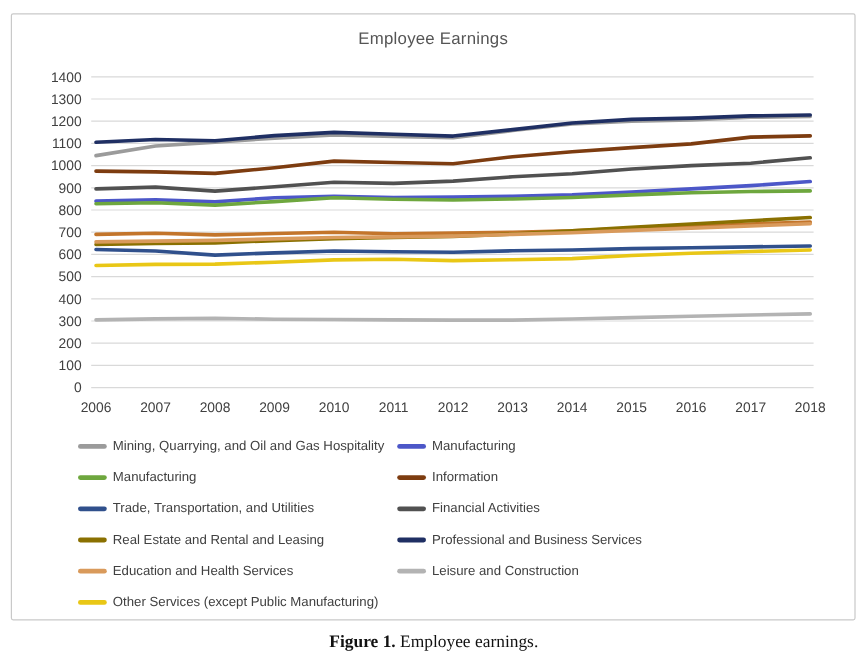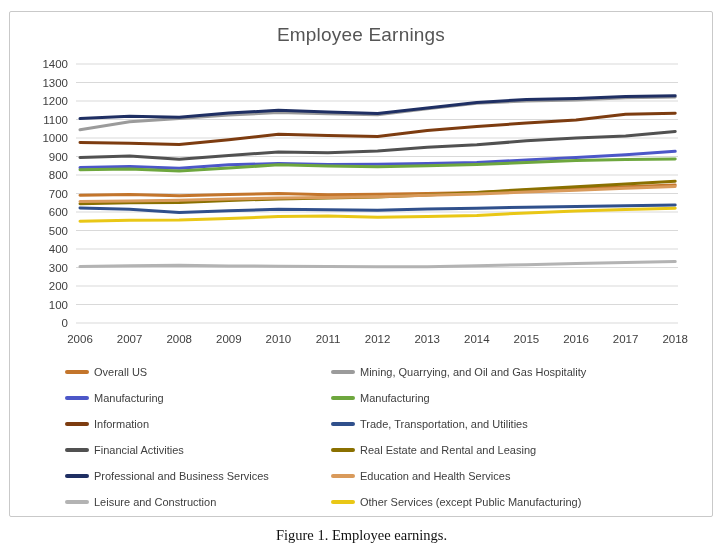--- a/index.html
+++ b/index.html
@@ -6,35 +6,35 @@
   body{
     width:723px;height:555px;background:#ffffff;overflow:hidden;position:relative;
     font-family:"Liberation Sans",sans-serif;
   }
   .chart-card{
     position:absolute;left:9px;top:11px;width:702px;height:504px;
     background:#ffffff;border:1px solid #c9c9c9;border-radius:2px;
   }
   .chart-title{
     position:absolute;left:0;top:12px;width:100%;text-align:center;
-    font-size:19px;color:#555555;letter-spacing:.2px;
+    font-size:14px;color:#555555;letter-spacing:.2px;
   }
   #plot{position:absolute;left:0;top:0;}
   .legend{
     position:absolute;left:55px;top:347px;width:640px;
     display:grid;grid-template-columns:266px auto;grid-auto-rows:26px;
   }
   .legend-item{display:flex;align-items:center;gap:5px;}
   .legend-swatch{width:24px;height:4px;border-radius:2px;flex:0 0 24px;}
   .legend-label{font-size:11px;color:#404040;white-space:nowrap;}
   .caption{
     position:absolute;left:0;top:527px;width:723px;text-align:center;
     font-family:"Liberation Serif",serif;font-size:14.5px;color:#111111;
   }
-  .caption-label{font-weight:normal;}
+  .caption-label{font-weight:bold;}
 </style>
 </head>
 <body>
 
 <div class="chart-card">
   <div class="chart-title">Employee Earnings</div>
   <svg id="plot" width="702" height="345" viewBox="0 0 702 345">
       <line x1="66" y1="311" x2="668" y2="311" stroke="#d9d9d9" stroke-width="1"></line>
       <text x="58" y="315" text-anchor="end" font-size="11.5" fill="#404040" font-family="&quot;Liberation Sans&quot;, sans-serif">0</text>
       <line x1="66" y1="292.5" x2="668" y2="292.5" stroke="#d9d9d9" stroke-width="1"></line>
@@ -86,24 +86,20 @@
       <polyline points="70,130.6 119.6,131.2 169.2,132.5 218.8,127.8 268.4,122.3 318,123.4 367.6,124.5 417.2,118.6 466.8,114.5 516.4000000000001,111.0 566,107.9 615.6,102.3 665.2,101.2" fill="none" stroke="#7d3c10" stroke-width="3" stroke-linejoin="round" stroke-linecap="round"></polyline>
       <polyline points="70,145.4 119.6,143.9 169.2,147.3 218.8,143.6 268.4,139.9 318,140.8 367.6,138.9 417.2,135.3 466.8,132.8 516.4000000000001,128.8 566,126.0 615.6,124.0 665.2,119.5" fill="none" stroke="#515151" stroke-width="3" stroke-linejoin="round" stroke-linecap="round"></polyline>
       <polyline points="70,191.7 119.6,190.8 169.2,190.4 218.8,188.5 268.4,186.9 318,185.9 367.6,185.0 417.2,183.0 466.8,180.4 516.4000000000001,177.4 566,174.7 615.6,171.9 665.2,169.3" fill="none" stroke="#8a7000" stroke-width="3" stroke-linejoin="round" stroke-linecap="round"></polyline>
       <polyline points="70,106.6 119.6,104.2 169.2,105.3 218.8,101.0 268.4,98.3 318,99.9 367.6,101.4 417.2,96.0 466.8,90.5 516.4000000000001,87.5 566,86.4 615.6,84.6 665.2,83.8" fill="none" stroke="#1f2f63" stroke-width="3" stroke-linejoin="round" stroke-linecap="round"></polyline>
       <polyline points="70,189.6 119.6,188.9 169.2,188.3 218.8,187.1 268.4,185.9 318,185.4 367.6,184.8 417.2,183.3 466.8,181.9 516.4000000000001,180.0 566,178.2 615.6,176.3 665.2,174.5" fill="none" stroke="#d99a5b" stroke-width="3" stroke-linejoin="round" stroke-linecap="round"></polyline>
       <polyline points="70,254.6 119.6,253.7 169.2,253.3 218.8,254.0 268.4,254.2 318,254.6 367.6,254.8 417.2,254.8 466.8,253.8 516.4000000000001,252.7 566,251.6 615.6,250.5 665.2,249.6" fill="none" stroke="#b3b3b3" stroke-width="3" stroke-linejoin="round" stroke-linecap="round"></polyline>
       <polyline points="70,209.3 119.6,208.3 169.2,208.1 218.8,206.5 268.4,204.6 318,204.1 367.6,205.2 417.2,204.4 466.8,203.5 516.4000000000001,200.9 566,199.1 615.6,197.6 665.2,196.3" fill="none" stroke="#e9c716" stroke-width="3" stroke-linejoin="round" stroke-linecap="round"></polyline>
     </svg>
   <div class="legend" id="legend">
       <div class="legend-item">
-        <span class="legend-swatch" style="background: rgb(195, 117, 43);"></span>
-        <span class="legend-label">Overall US</span>
-      </div>
-      <div class="legend-item">
         <span class="legend-swatch" style="background: rgb(155, 155, 155);"></span>
         <span class="legend-label">Mining, Quarrying, and Oil and Gas Hospitality</span>
       </div>
       <div class="legend-item">
         <span class="legend-swatch" style="background: rgb(76, 87, 200);"></span>
         <span class="legend-label">Manufacturing</span>
       </div>
       <div class="legend-item">
         <span class="legend-swatch" style="background: rgb(110, 167, 62);"></span>
         <span class="legend-label">Manufacturing</span>

